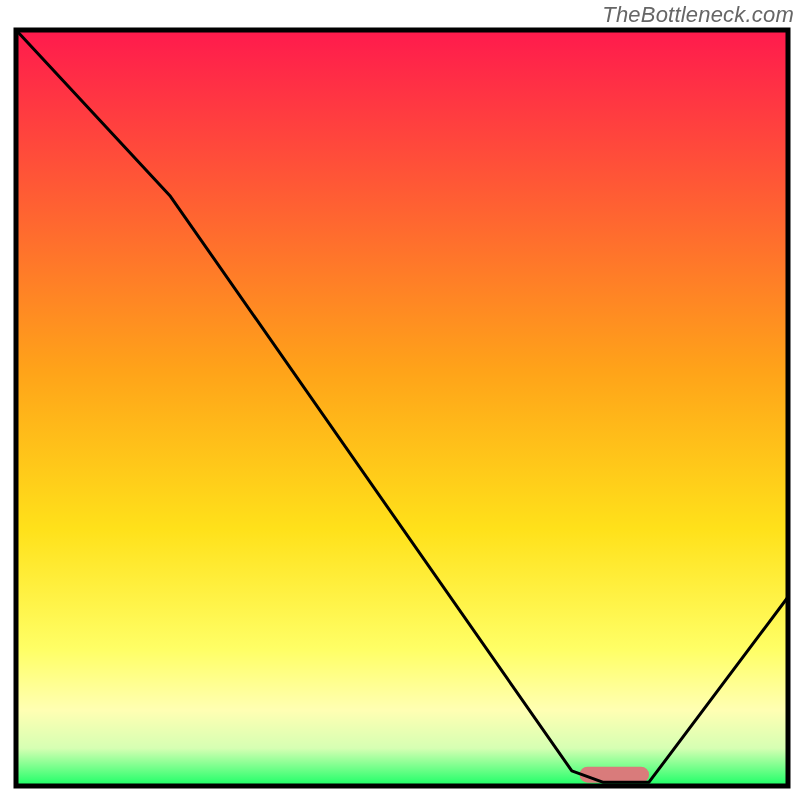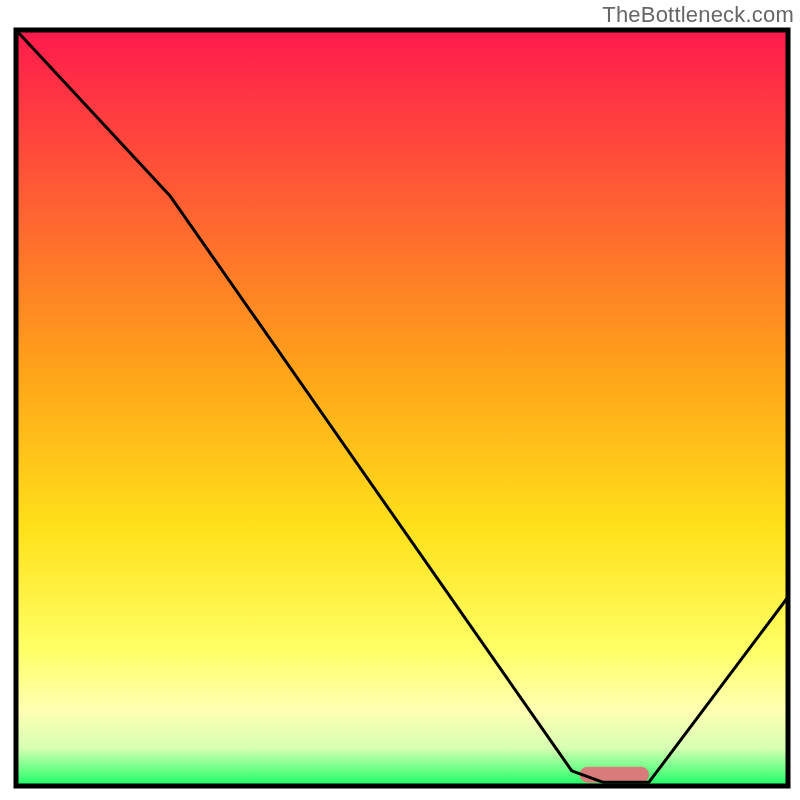--- a/index.html
+++ b/index.html
@@ -18,20 +18,21 @@
   }
   .watermark {
     position: absolute;
     top: 2px;
     right: 6px;
     color: #666666;
     font-size: 22px;
     font-weight: 500;
     letter-spacing: 0.2px;
     z-index: 20;
+    font-style: italic;
   }
   svg {
     position: absolute;
     top: 0;
     left: 0;
     width: 800px;
     height: 800px;
   }
 </style>
 </head>

